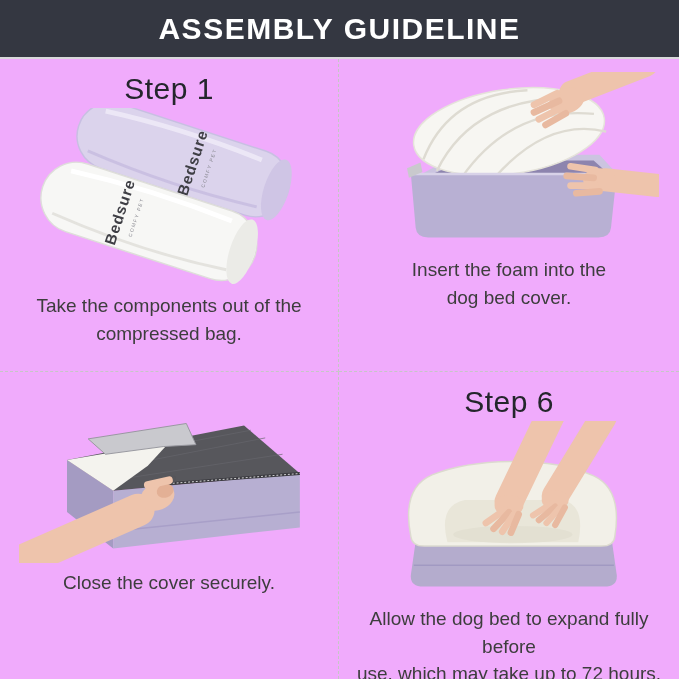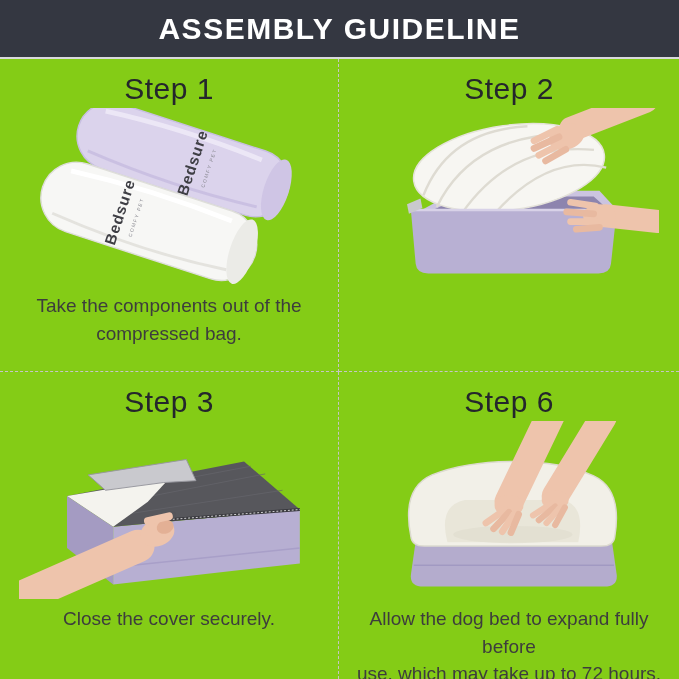--- a/index.html
+++ b/index.html
@@ -1,17 +1,17 @@
 <!DOCTYPE html>
 <html><head>
 <meta charset="utf-8">
 <style>
   html,body{margin:0;padding:0;background:#ffffff;}
   .page{
-    position:relative;width:679px;height:679px;background:#84cc16;overflow:hidden;
+    position:relative;width:679px;height:679px;background:#f0abfc;overflow:hidden;
     font-family:"Liberation Sans", sans-serif;
   }
   .banner{
     height:57px;background:#343741;display:flex;align-items:center;justify-content:center;
     border-bottom:2px solid #d9d9db;
   }
   .banner h1{
     margin:0;color:#ffffff;font-size:30px;font-weight:bold;letter-spacing:1.5px;
   }
   .grid{
@@ -74,21 +74,20 @@
               <text class="svg-sub" transform="translate(126,123) rotate(-90)" text-anchor="middle" font-size="5" fill="#86868e" letter-spacing="1.5">COMFY PET</text>
             </g>
           </g>
         </svg>
       </div>
       <p class="caption">Take the components out of the
 compressed bag.</p>
     </section>
 
     <section class="cell cell-tr">
-      <h2 class="step-title">Step 2</h2>
       <div class="illus">
         <svg viewBox="0 0 300 185">
 
           <g>
             <polygon points="52,110 96,86 244,86 266,110" fill="#cbc4e0"></polygon>
             <polygon points="62,110 102,92 238,92 258,110" fill="#8d84ae"></polygon>
           </g>
 
           <g transform="rotate(-8 150 62)">
             <ellipse cx="150" cy="62" rx="100" ry="44" fill="#f7f6f2" stroke="#e5e3da" stroke-width="1.5"></ellipse>
@@ -114,24 +113,25 @@
           <g>
             <line x1="305" y1="118" x2="250" y2="112" stroke="#eec4ac" stroke-width="24" stroke-linecap="round"></line>
             <ellipse cx="244" cy="112" rx="17" ry="12" fill="#eec4ac"></ellipse>
             <line x1="240" y1="102" x2="214" y2="98" stroke="#eec4ac" stroke-width="7" stroke-linecap="round"></line>
             <line x1="238" y1="110" x2="210" y2="108" stroke="#e8b9a0" stroke-width="7" stroke-linecap="round"></line>
             <line x1="240" y1="118" x2="214" y2="118" stroke="#eec4ac" stroke-width="7" stroke-linecap="round"></line>
             <line x1="244" y1="124" x2="220" y2="126" stroke="#e8b9a0" stroke-width="7" stroke-linecap="round"></line>
           </g>
         </svg>
       </div>
+      <p class="caption">Insert the foam into the
+dog bed cover.</p>
     </section>
 
     <section class="cell cell-bl">
-      <h2 class="step-title">Step 3</h2>
       <div class="illus">
         <svg viewBox="0 0 300 185">
 
           <g>
             <polygon points="44,78 92,110 92,170 44,132" fill="#a49bc2"></polygon>
             <polygon points="92,110 286,92 286,148 92,170" fill="#b7afd2"></polygon>
             <line x1="92" y1="152" x2="286" y2="132" stroke="#a89fc8" stroke-width="1.5"></line>
             <polygon points="44,78 228,42 286,92 92,110" fill="#57575c"></polygon>
             <line x1="60" y1="80" x2="235" y2="47" stroke="#66666c" stroke-width="1" opacity="0.7"></line>
             <line x1="70" y1="90" x2="250" y2="55" stroke="#66666c" stroke-width="1" opacity="0.7"></line>

